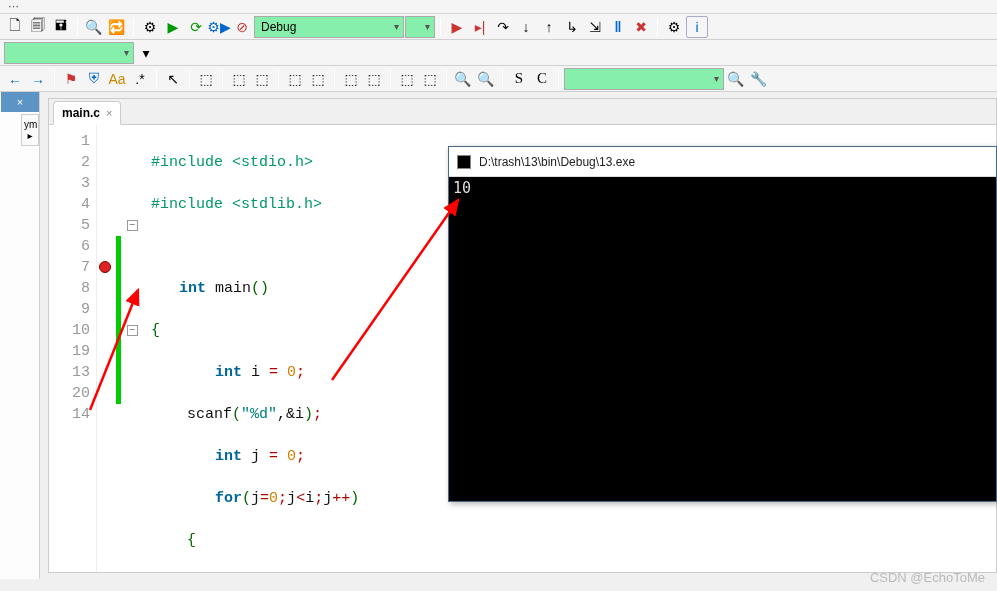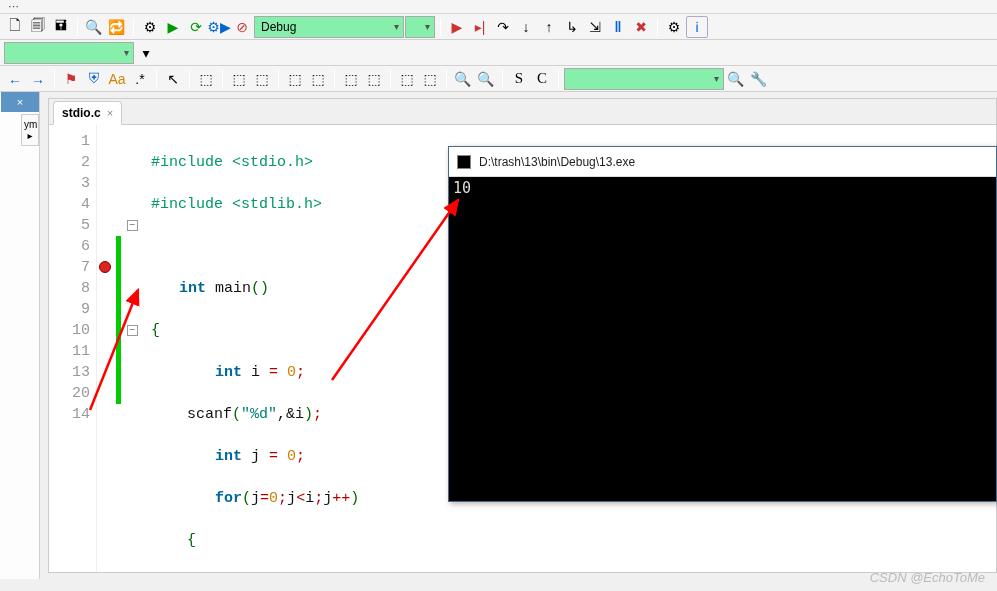--- a/index.html
+++ b/index.html
@@ -41,21 +41,21 @@
 .str { color: #008080; }
 .num { color: #d08000; }
 .op { color: #b00000; }
 .br { color: #006600; }
 
 .console-win { position: absolute; top: 146px; left: 448px; width: 549px; height: 356px; background: #000; border: 1px solid #4a6a8a; box-shadow: 2px 2px 6px rgba(0,0,0,0.3); }
 .console-title { height: 30px; background: #fff; display: flex; align-items: center; padding: 0 8px; gap: 8px; font-size: 12px; color: #222; border-bottom: 1px solid #ddd; }
 .console-body { padding: 2px 4px; color: #ddd; font-family: Consolas, monospace; font-size: 15px; }
 .console-icon { width:14px; height:14px; border:1px solid #888; display:inline-block; background:#000; }
 
-.watermark { position: absolute; bottom: 6px; right: 12px; color: #bbb; font-size: 13px; font-style: italic; z-index: 200; }
+.watermark { position: absolute; bottom: 6px; right: 12px; color: #bbb; font-size: 13px; z-index: 200; }
 
 svg.arrow { position: absolute; pointer-events: none; z-index: 100; }
 
 .ln { height: 21px; }
 .fold-box { display:inline-block; width:11px; height:11px; border:1px solid #999; line-height:9px; font-size:10px; text-align:center; color:#666; background:#fff; }
 </style>
 </head>
 <body>
 
 <div class="menu-row">
@@ -135,37 +135,37 @@
 
 <div class="main-area">
   <div class="side-panel">
     <div class="side-close">×</div>
     <div class="side-tab"><span>ym</span> <span>▸</span></div>
   </div>
 
   <div class="editor-pane">
     <div class="tab-bar">
       <div class="file-tab">
-        <b>stdio.c</b>
+        <b>main.c</b>
         <span class="close">×</span>
       </div>
     </div>
     <div class="code-area">
       <div class="gutter-num">
         <div class="ln">1</div>
           <div class="ln">2</div>
           <div class="ln">3</div>
           <div class="ln">4</div>
           <div class="ln">5</div>
           <div class="ln">6</div>
           <div class="ln">7</div>
           <div class="ln">8</div>
           <div class="ln">9</div>
           <div class="ln">10</div>
-          <div class="ln">11</div>
+          <div class="ln">19</div>
           <div class="ln">13</div>
           <div class="ln">20</div>
           <div class="ln">14</div>
       </div>
       <div class="gutter-bp">
         <div class="bp-dot" style="top:calc(6px + 6*21px + 4px);"></div>
       </div>
       <div class="gutter-mark">
         <div class="cur-bar" style="top:calc(6px + 5*21px); height:calc(8*21px);"></div>
       </div>

